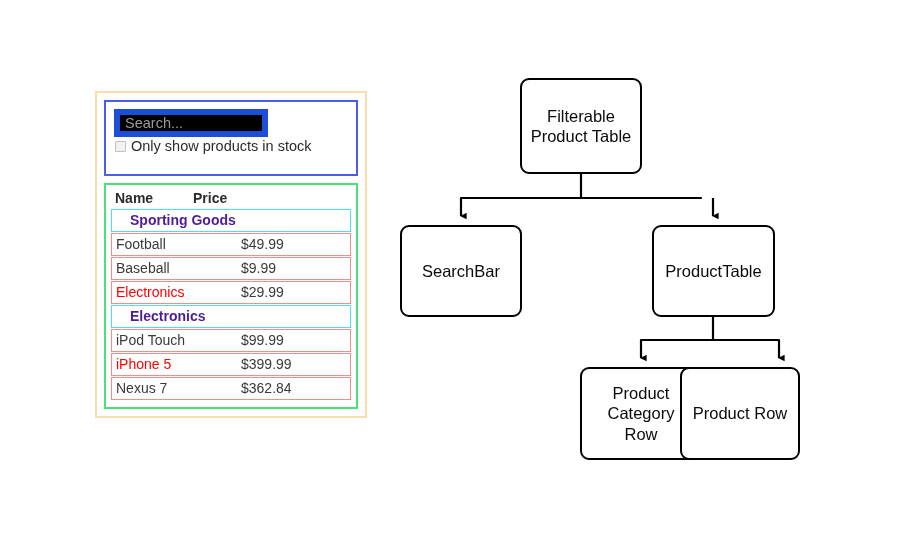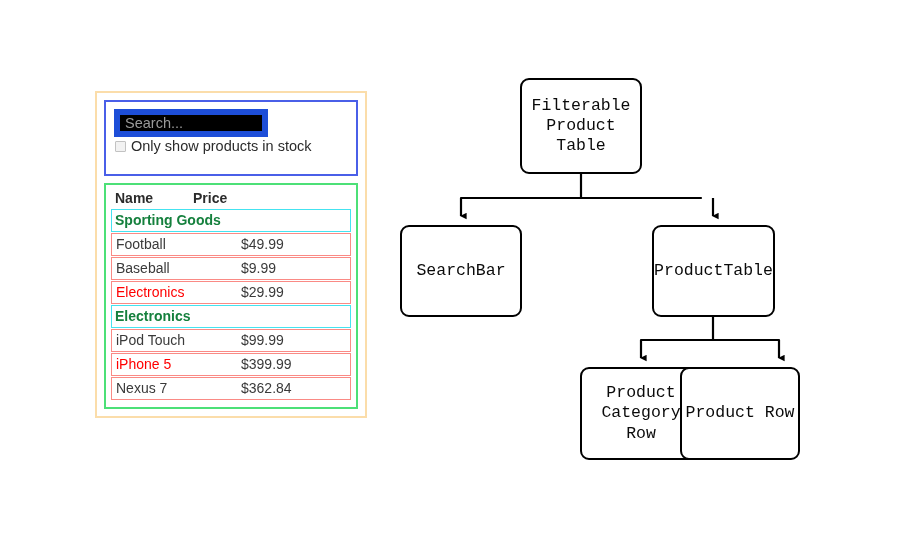--- a/index.html
+++ b/index.html
@@ -90,25 +90,25 @@
     font-weight: bold;
     color: #2b2b2b;
   }
   .tbl-head .col-name { width: 78px; flex: none; }
   .tbl-head .col-price { flex: 1; }
 
   .cat-row {
     box-sizing: border-box;
     border: 1.5px solid #44e3f0;
     background: #ffffff;
-    padding: 2px 4px 3px 3px;
+    padding: 2px 4px 3px 18px;
     margin-bottom: 1px;
     font-size: 14px;
     font-weight: bold;
-    color: #15803d;
+    color: #4c1d95;
   }
 
   .prod-row {
     box-sizing: border-box;
     display: flex;
     border: 1.5px solid #fa8a85;
     background: #ffffff;
     padding: 2px 4px 3px 4px;
     margin-bottom: 1px;
     font-size: 14px;
@@ -136,21 +136,20 @@
     border-radius: 9px;
     background: #ffffff;
     display: flex;
     align-items: center;
     justify-content: center;
     text-align: center;
     font-size: 16.5px;
     color: #0a0a0a;
     line-height: 1.22;
     padding: 2px;
-    font-family: Liberation Mono, monospace;
   }
   #node-filterable   { left: 520px; top: 78px;  width: 122px; height: 96px; }
   #node-searchbar    { left: 400px; top: 225px; width: 122px; height: 92px; }
   #node-producttable { left: 652px; top: 225px; width: 123px; height: 92px; }
   #node-categoryrow  { left: 580px; top: 367px; width: 122px; height: 93px; }
   #node-productrow   { left: 680px; top: 367px; width: 120px; height: 93px; }
 </style>
 </head>
 <body>
 

